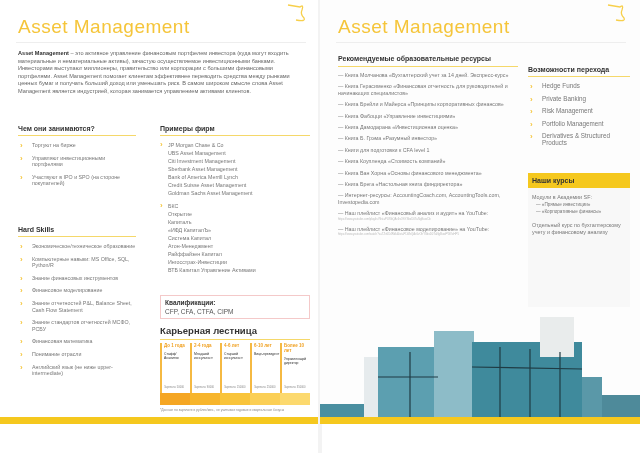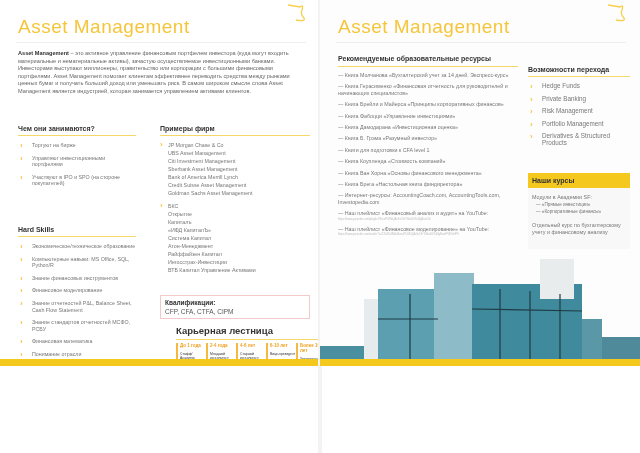--- a/index.html
+++ b/index.html
@@ -1,18 +1,18 @@
 <!DOCTYPE html>
 <html><head>
 <meta charset="utf-8">
 <style>
   * { margin:0; padding:0; box-sizing:border-box; }
   html, body { width:640px; height:453px; overflow:hidden; background:#fff; }
   body { font-family:"Liberation Sans", sans-serif; color:#555; position:relative; }
-  .page { position:absolute; top:0; height:366px; background:#fff; overflow:hidden; }
+  .page { position:absolute; top:0; height:424px; background:#fff; overflow:hidden; }
   #page-left { left:0; width:320px; }
   #page-right { left:320px; width:320px; background:#fdfdfd; }
   .spread-gap { position:absolute; left:318px; top:0; width:4px; height:453px; background:#f3f3f3; }
   .deco { position:absolute; top:2px; right:8px; width:26px; height:22px; }
   .title { position:absolute; left:18px; top:16px; font-size:19px; color:#f5c53a; letter-spacing:0.5px; }
   .title-rule { position:absolute; left:16px; width:290px; top:42px; height:1px; background:#eee; }
   .intro { position:absolute; left:18px; top:50px; width:288px; font-size:5.6px; line-height:7.6px; color:#666; }
   .intro b { color:#333; }
   .sec-h { font-size:7px; font-weight:bold; color:#333; padding-bottom:3px; border-bottom:1px solid #f5d86a; }
   .bl { list-style:none; }
@@ -20,21 +20,21 @@
   .bl li .chev { position:absolute; left:2px; top:0; color:#f5c53a; font-size:8px; line-height:7px; font-weight:bold; }
   #what { position:absolute; left:18px; top:125px; width:118px; }
   #hard { position:absolute; left:18px; top:226px; width:118px; }
   #firms { position:absolute; left:160px; top:125px; width:150px; }
   .firm-group { margin-top:5px; position:relative; padding-left:8px; }
   .firm-group .chev { position:absolute; left:0; top:0; color:#f5c53a; font-size:8px; line-height:7px; font-weight:bold; }
   .firm-group div { font-size:5.3px; line-height:8px; color:#777; }
   #quals { position:absolute; left:160px; top:295px; width:150px; border:1px solid #f4c9c9; padding:3px 4px; }
   #quals .qh { font-size:6.5px; font-weight:bold; color:#333; }
   #quals .qv { font-size:6.5px; color:#555; margin-top:2px; }
-  #ladder { position:absolute; left:160px; top:325px; width:150px;margin-left:16px; }
+  #ladder { position:absolute; left:160px; top:325px; width:150px; }
   #ladder .lh { font-size:9.5px; font-weight:bold; color:#333; padding-bottom:3px; border-bottom:1px solid #f5d86a; }
   .steps { position:relative; height:50px; margin-top:3px; display:flex; }
   .step { flex:1; border-left:2px solid #f5b942; padding-left:2px; position:relative; }
   .step .yr { font-size:4.5px; color:#f0a020; font-weight:bold; }
   .step .role { font-size:3.4px; color:#333; margin-top:4px; line-height:4px; }
   .step .sal { font-size:2.6px; color:#888; position:absolute; bottom:4px; }
   .arrow-bar { height:12px; display:flex; }
   .arrow-bar div { flex:1; }
   .footnote { font-size:3.3px; color:#888; margin-top:3px; }
   .pagenum { position:absolute; right:14px; top:435px; font-size:7px; color:#444; }

